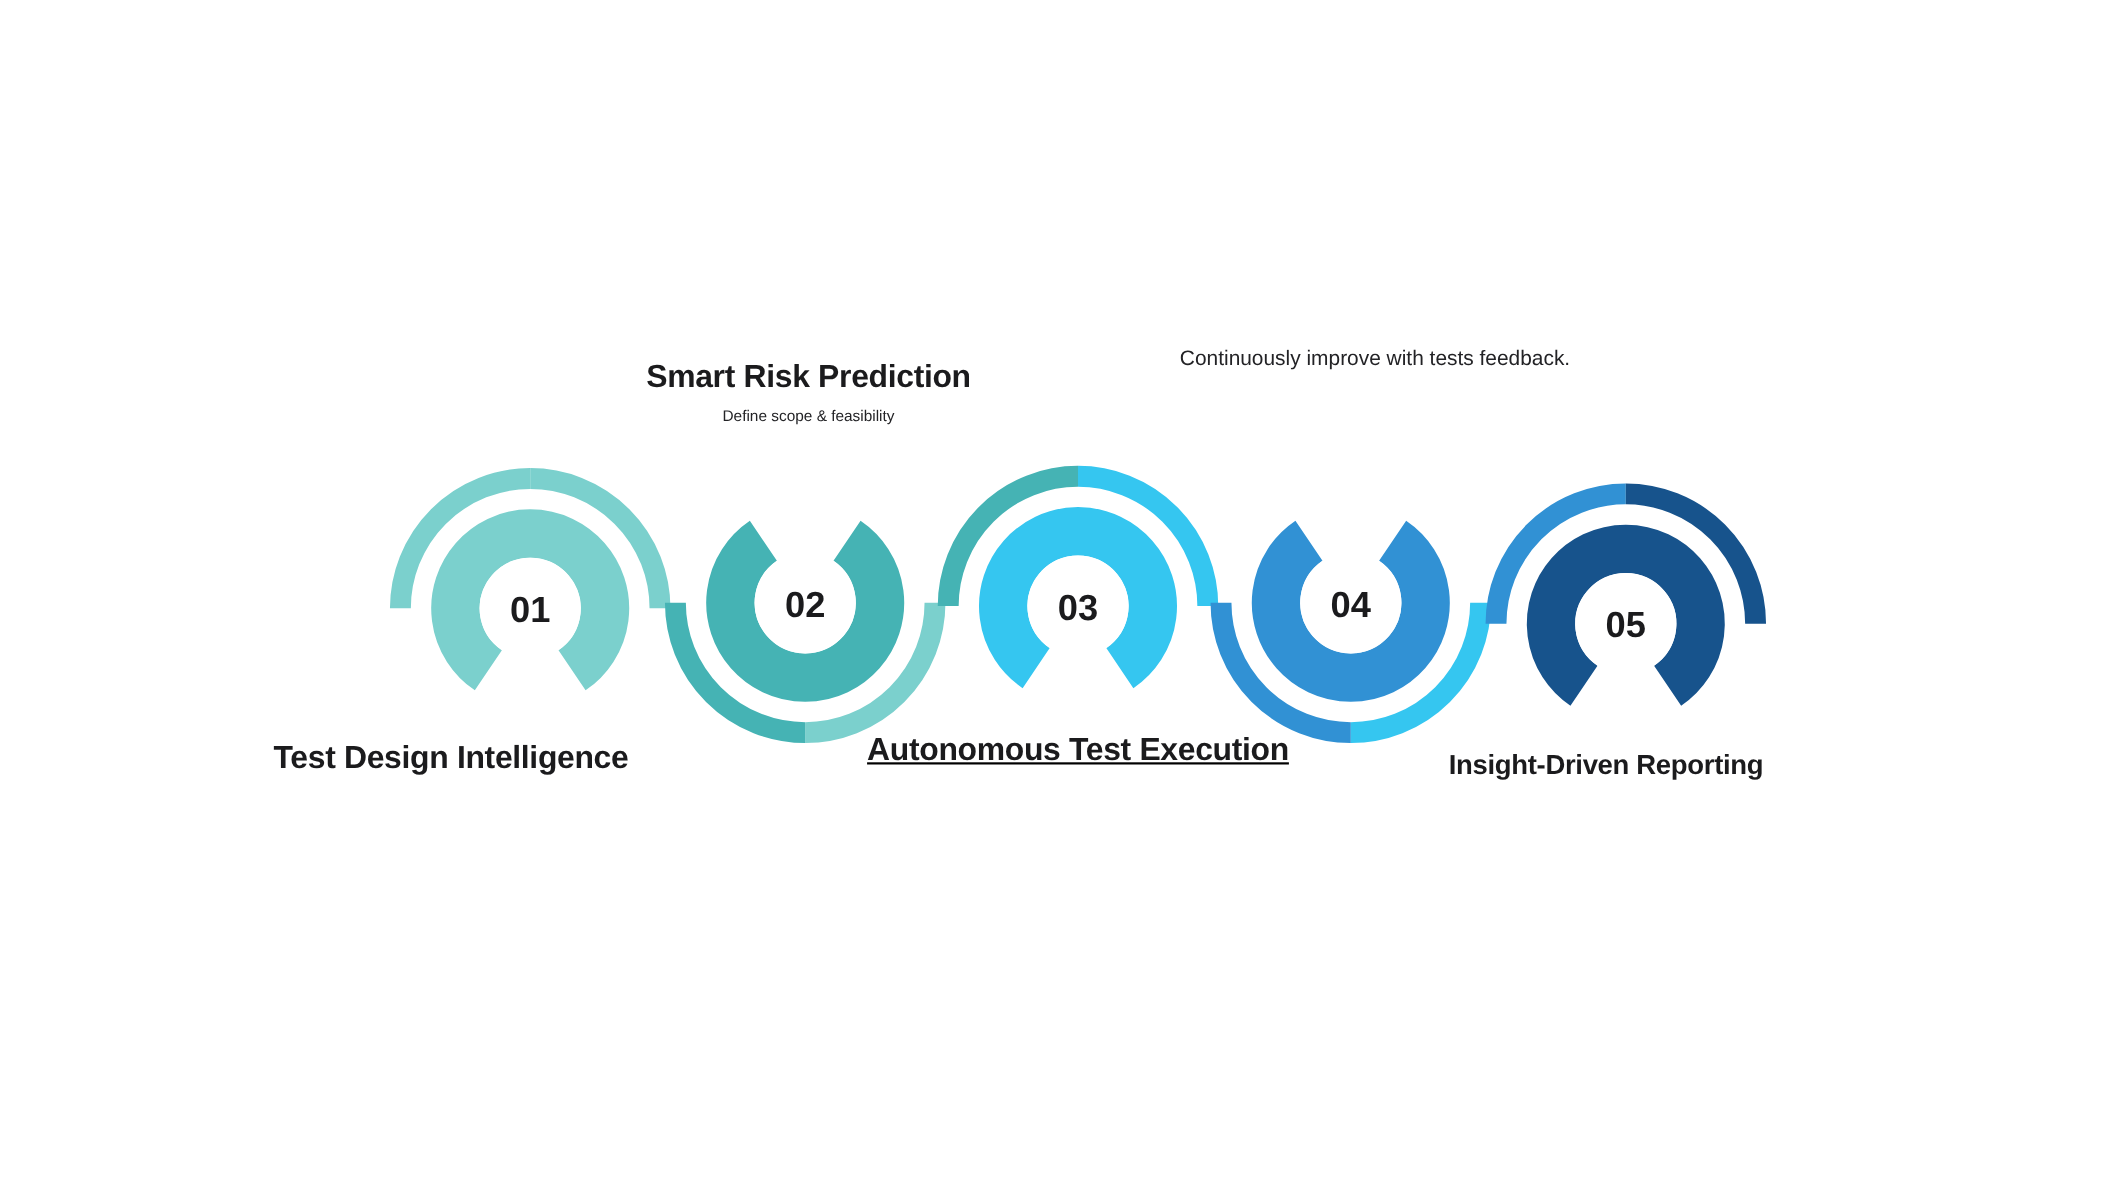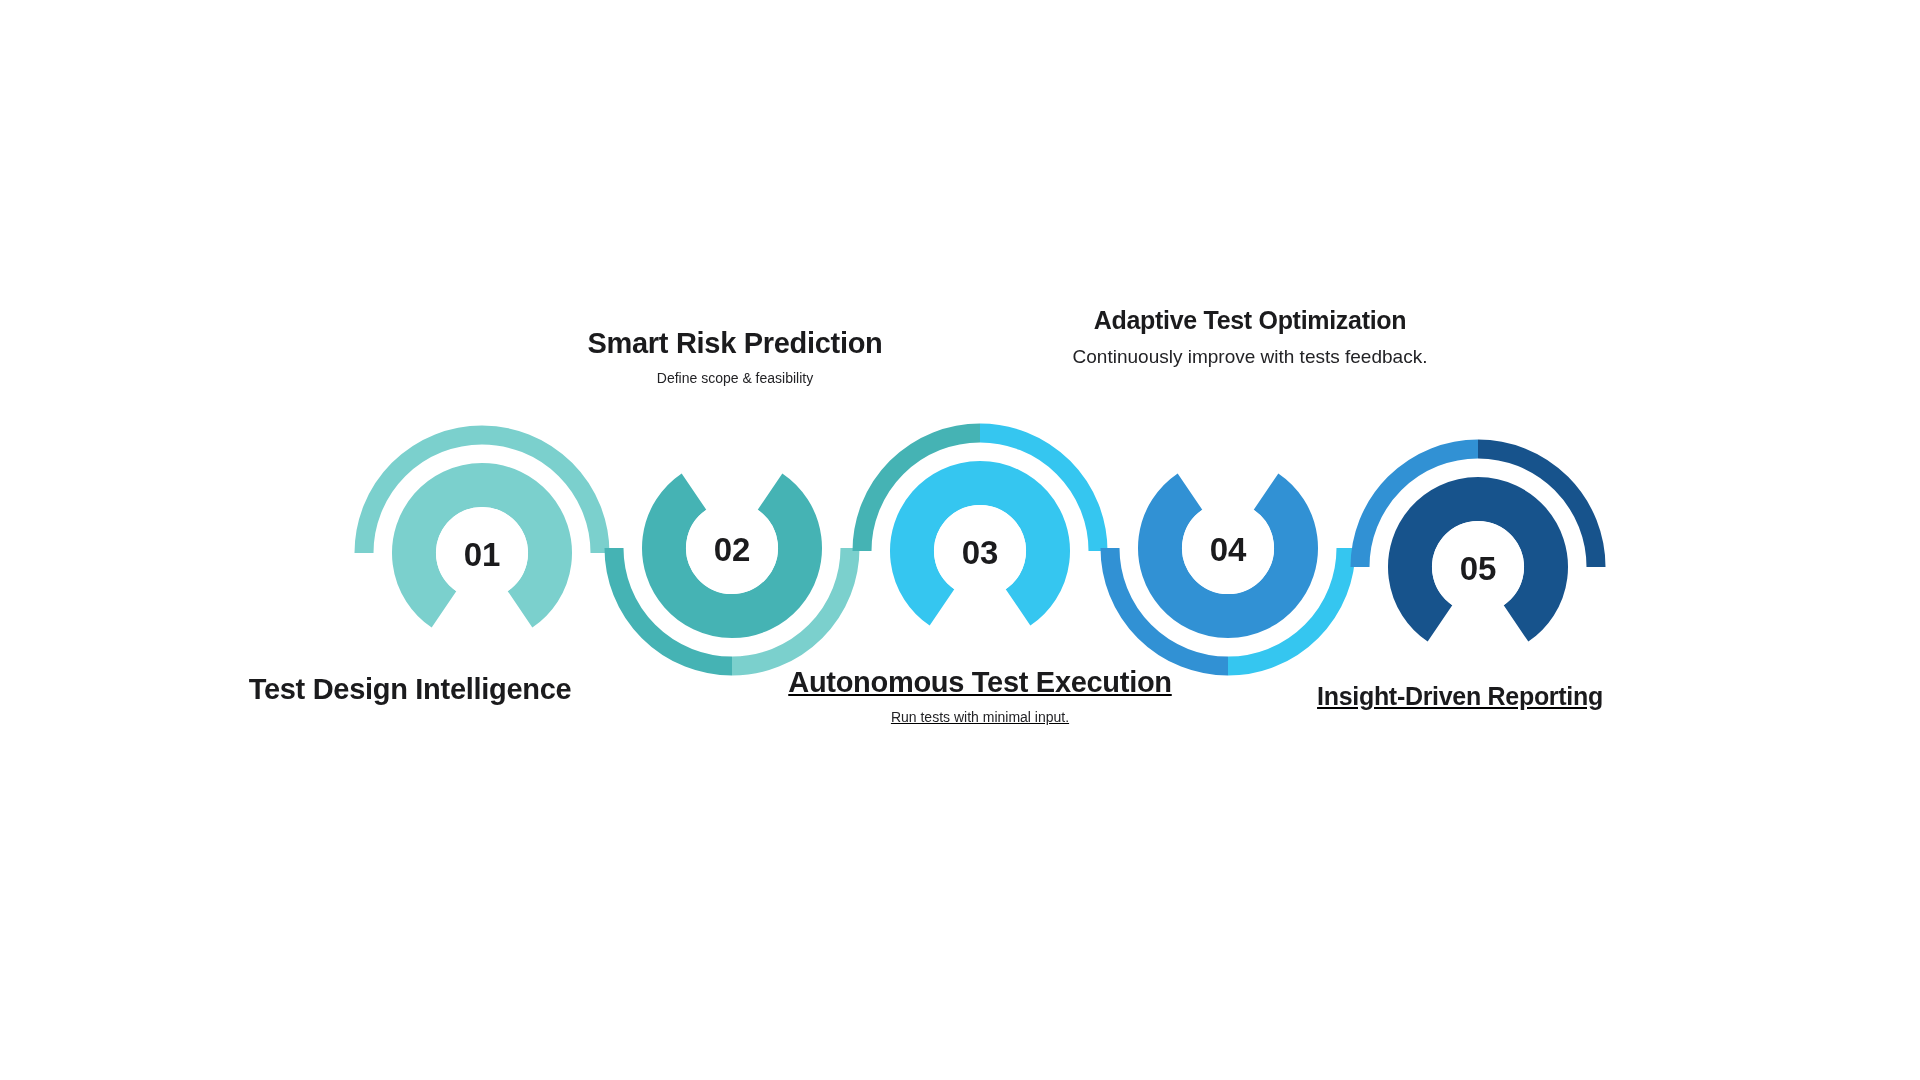--- a/index.html
+++ b/index.html
@@ -102,23 +102,21 @@
   <div id="labels">
       <div class="step-label" style="left: 150px; top: 672px; width: 520px;">
         <div class="step-title">Test Design Intelligence</div>
       </div>
       <div class="step-label" style="left: 500px; top: 326px; width: 470px; text-align: center;">
         <div class="step-title">Smart Risk Prediction</div>
         <div class="step-desc">Define scope &amp; feasibility</div>
       </div>
       <div class="step-label" style="left: 760px; top: 665px; width: 440px; text-decoration: underline;">
         <div class="step-title">Autonomous Test Execution</div>
-        <div class="step-desc">Run tests with minimal input.</div>
       </div>
       <div class="step-label" style="left: 1035px; top: 306px; width: 430px;">
-        <div class="step-title small">Adaptive Test Optimization</div>
         <div class="step-desc small">Continuously improve with tests feedback.</div>
       </div>
-      <div class="step-label" style="left: 1215px; top: 682px; width: 490px; text-decoration: underline;">
+      <div class="step-label" style="left: 1215px; top: 682px; width: 490px;">
         <div class="step-title small">Insight-Driven Reporting</div>
       </div>
     </div>
 </div>
 
 </body></html>

